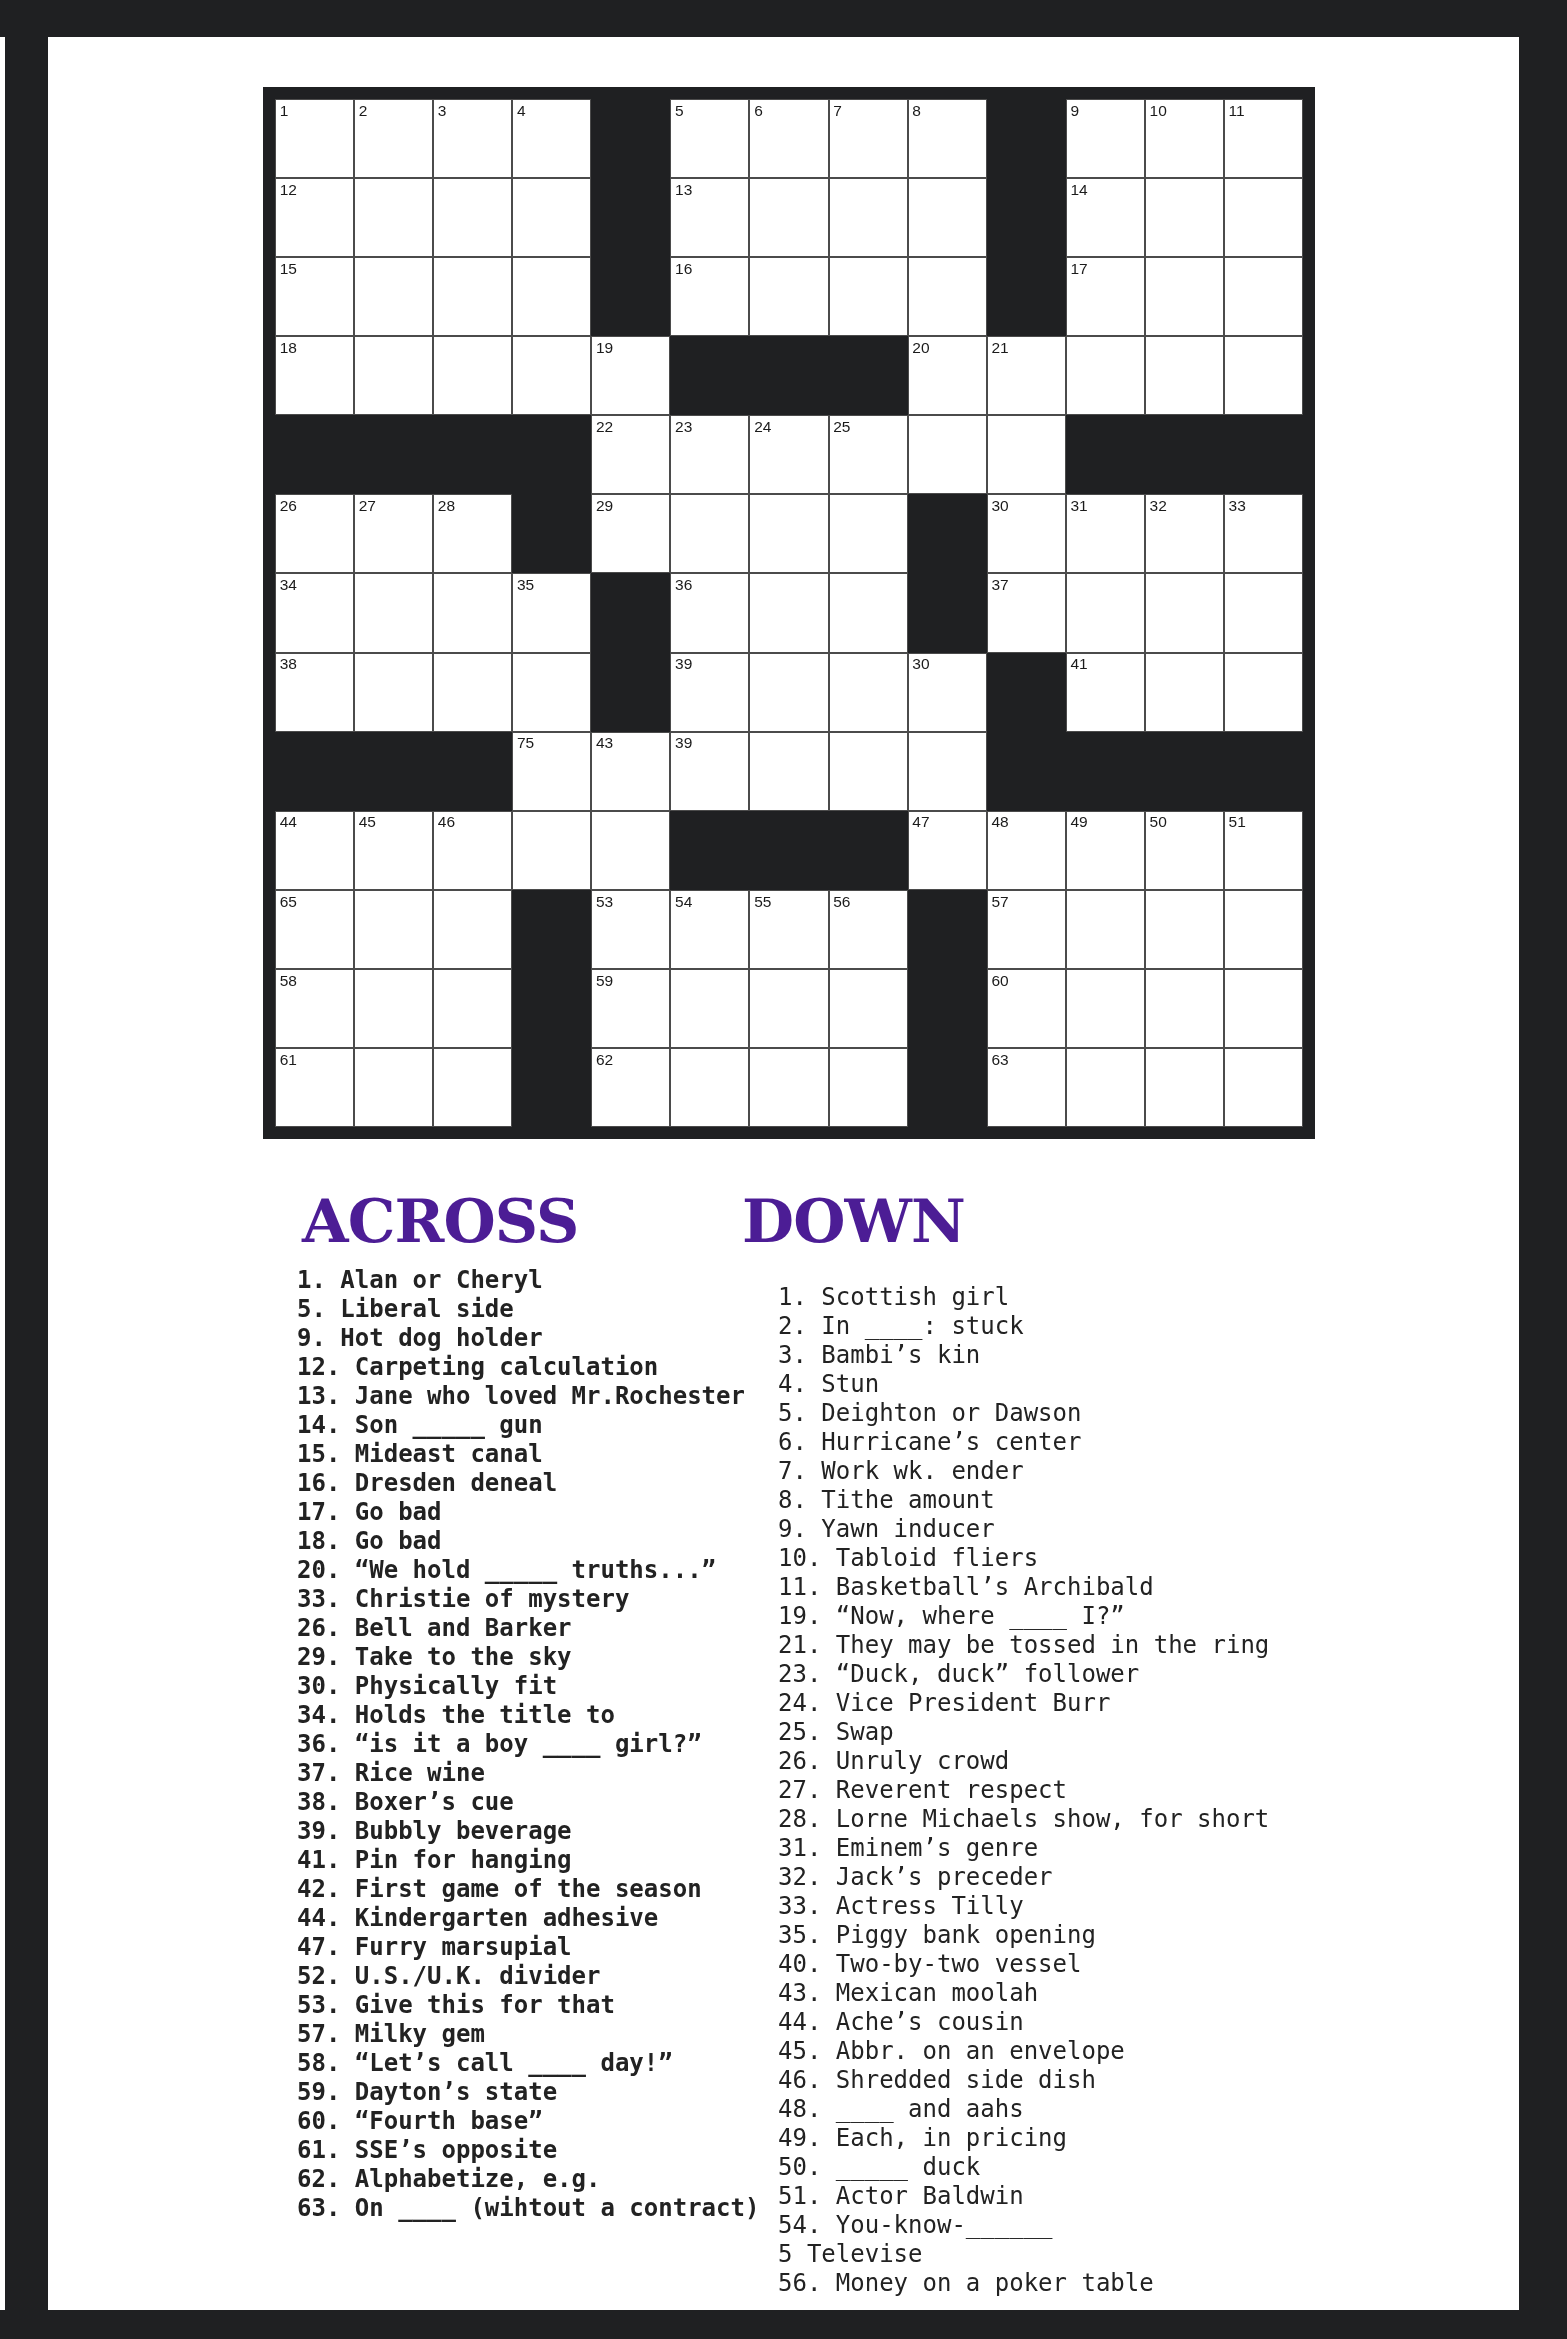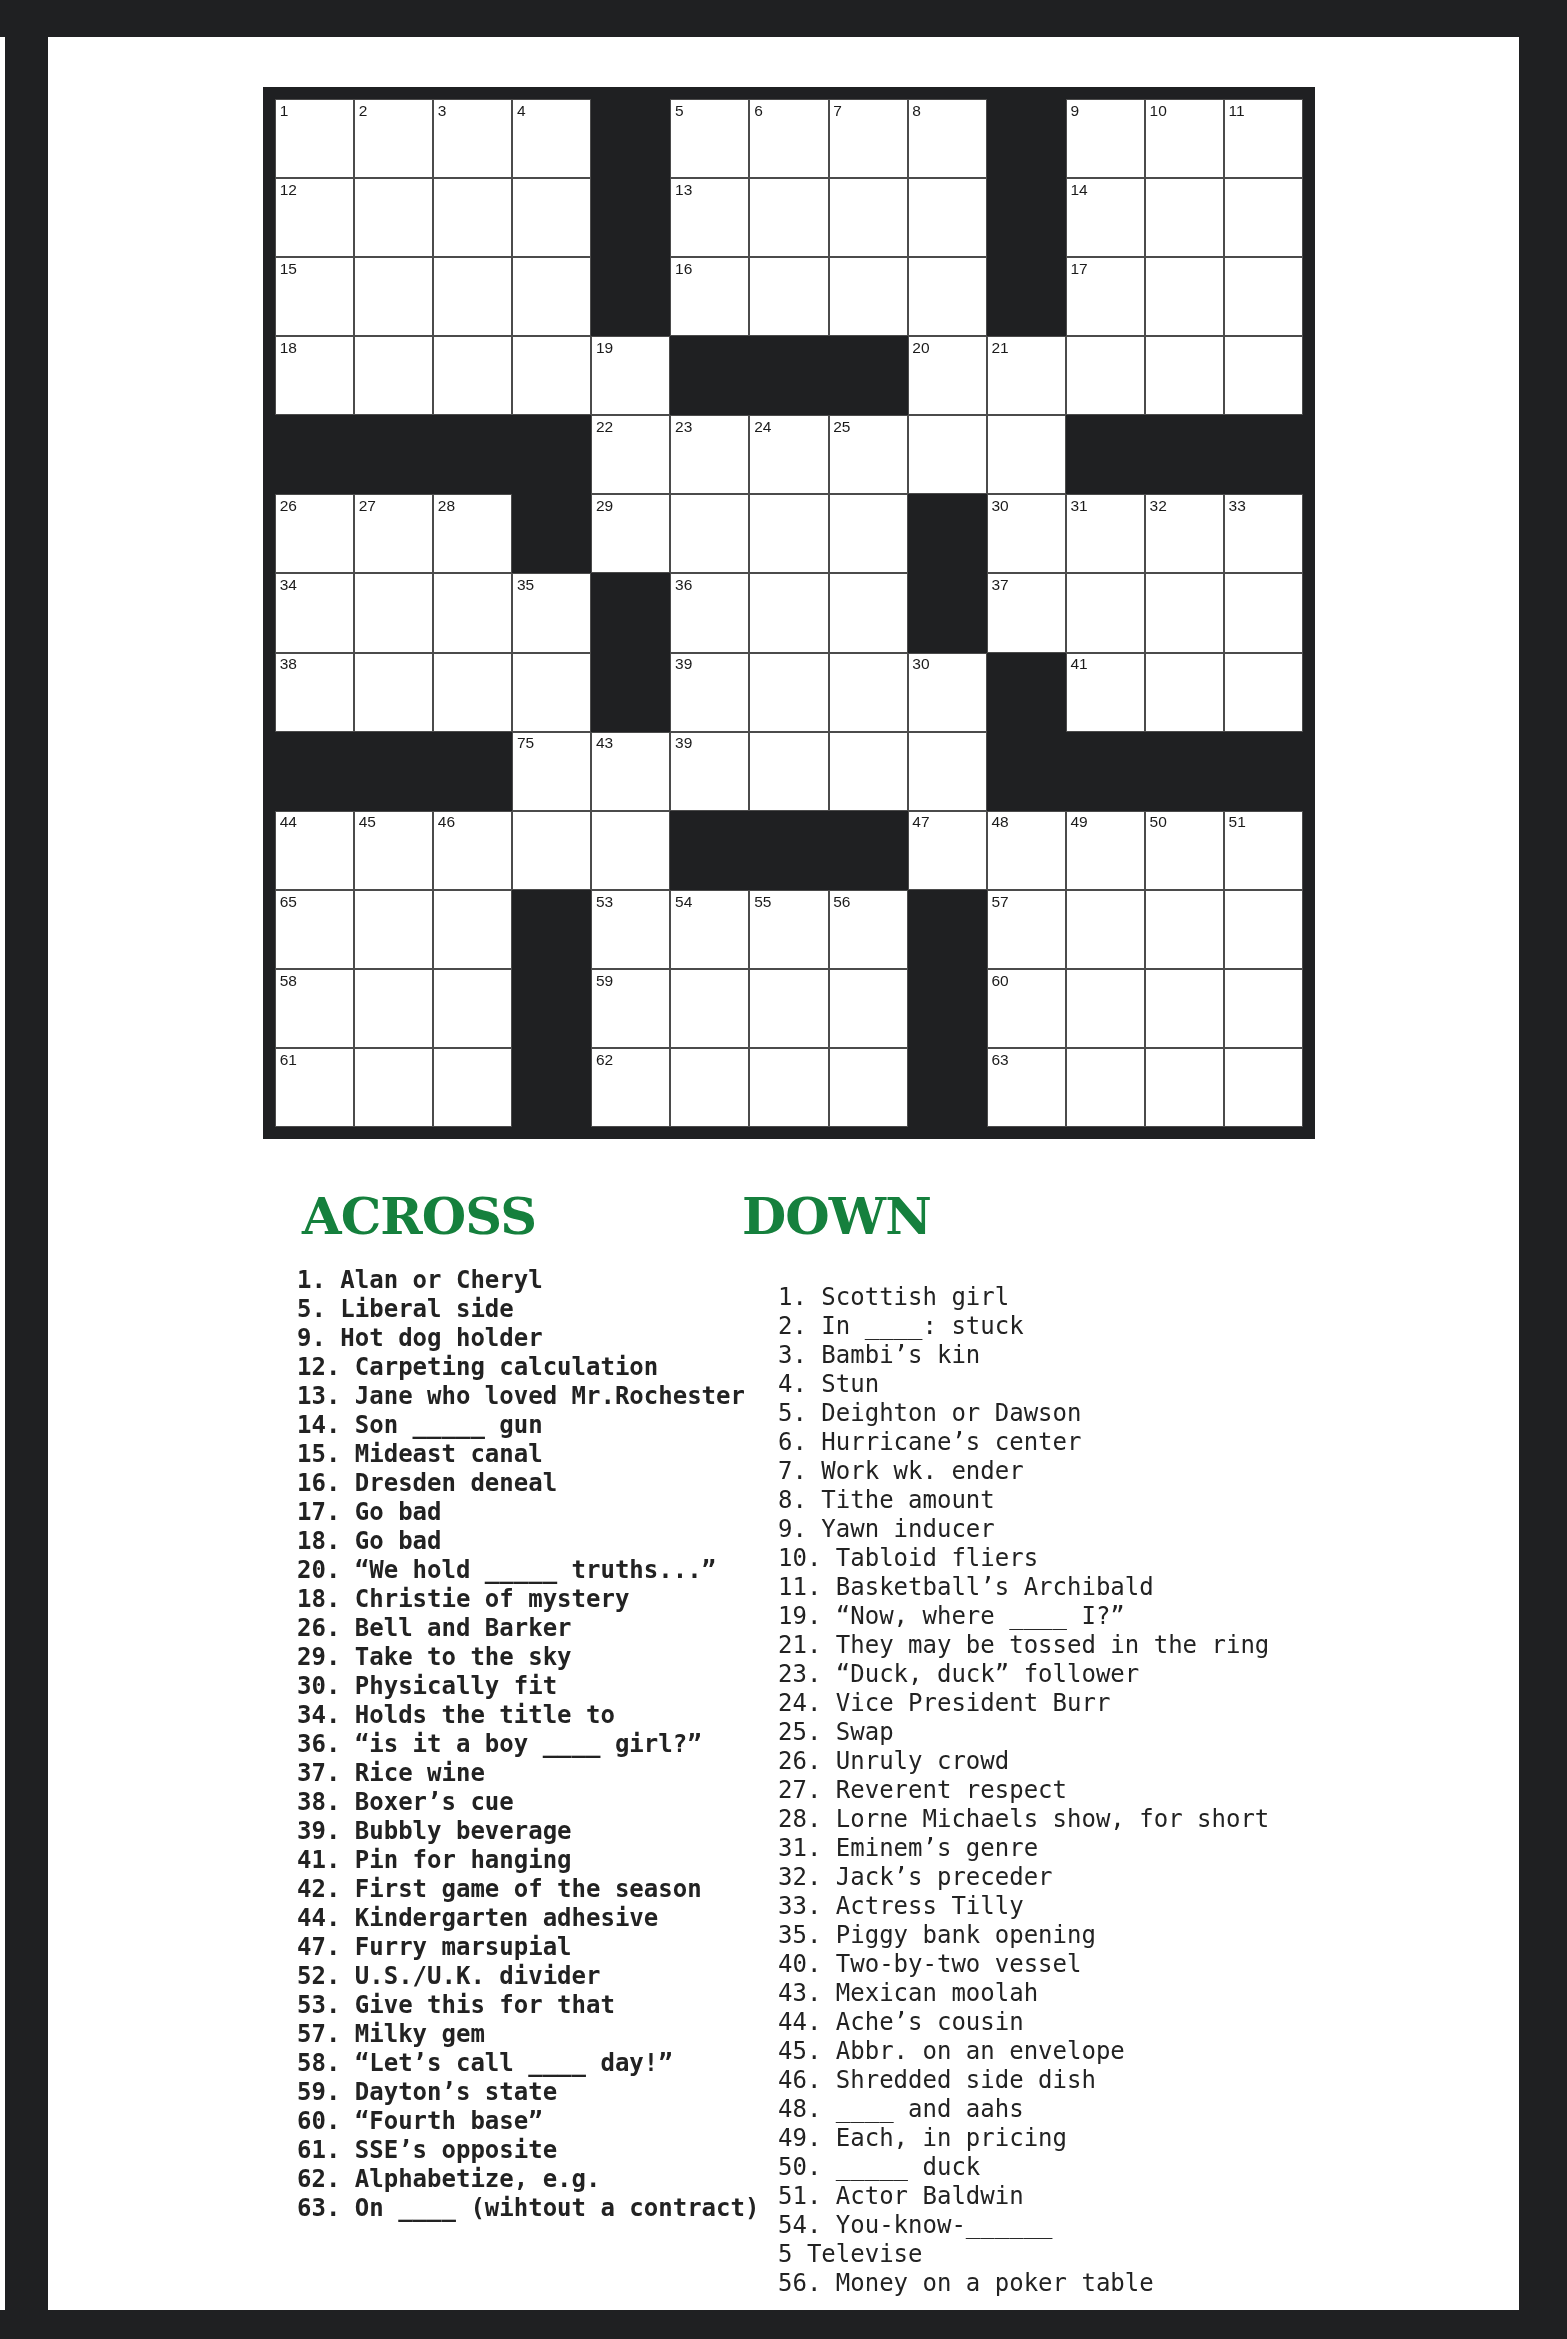--- a/index.html
+++ b/index.html
@@ -28,21 +28,21 @@
   .cell.black{background:var(--frame,#1f2022);border:0.9px solid var(--frame,#1f2022);}
   .cell .num{
     position:absolute;left:3.7px;top:1.8px;
     font-family:"Liberation Sans", sans-serif;
     font-size:15.5px;line-height:1.15;color:#1b1b1b;font-weight:400;
   }
 
   .section-title{
     position:absolute;
     font-family:"DejaVu Serif", serif;
-    font-weight:bold;font-size:51px;line-height:1;color:#15803d;
+    font-weight:bold;font-size:60px;line-height:1;color:#4c1d95;
     letter-spacing:-0.9px;
   }
   #across-title{left:302px;top:1191px;}
   #down-title{left:742px;top:1191px;}
 
   .clue-list{position:absolute;color:#222222;}
   #across-list{left:297px;top:1266px;font-weight:bold;}
   #down-list{left:778px;top:1283px;}
   .clue{
     font-family:"DejaVu Sans Mono", monospace;
@@ -367,21 +367,21 @@
     <div class="clue">5. Liberal side</div>
     <div class="clue">9. Hot dog holder</div>
     <div class="clue">12. Carpeting calculation</div>
     <div class="clue">13. Jane who loved Mr.Rochester</div>
     <div class="clue">14. Son _____ gun</div>
     <div class="clue">15. Mideast canal</div>
     <div class="clue">16. Dresden deneal</div>
     <div class="clue">17. Go bad</div>
     <div class="clue">18. Go bad</div>
     <div class="clue">20. “We hold _____ truths...”</div>
-    <div class="clue">18. Christie of mystery</div>
+    <div class="clue">33. Christie of mystery</div>
     <div class="clue">26. Bell and Barker</div>
     <div class="clue">29. Take to the sky</div>
     <div class="clue">30. Physically fit</div>
     <div class="clue">34. Holds the title to</div>
     <div class="clue">36. “is it a boy ____ girl?”</div>
     <div class="clue">37. Rice wine</div>
     <div class="clue">38. Boxer’s cue</div>
     <div class="clue">39. Bubbly beverage</div>
     <div class="clue">41. Pin for hanging</div>
     <div class="clue">42. First game of the season</div>

